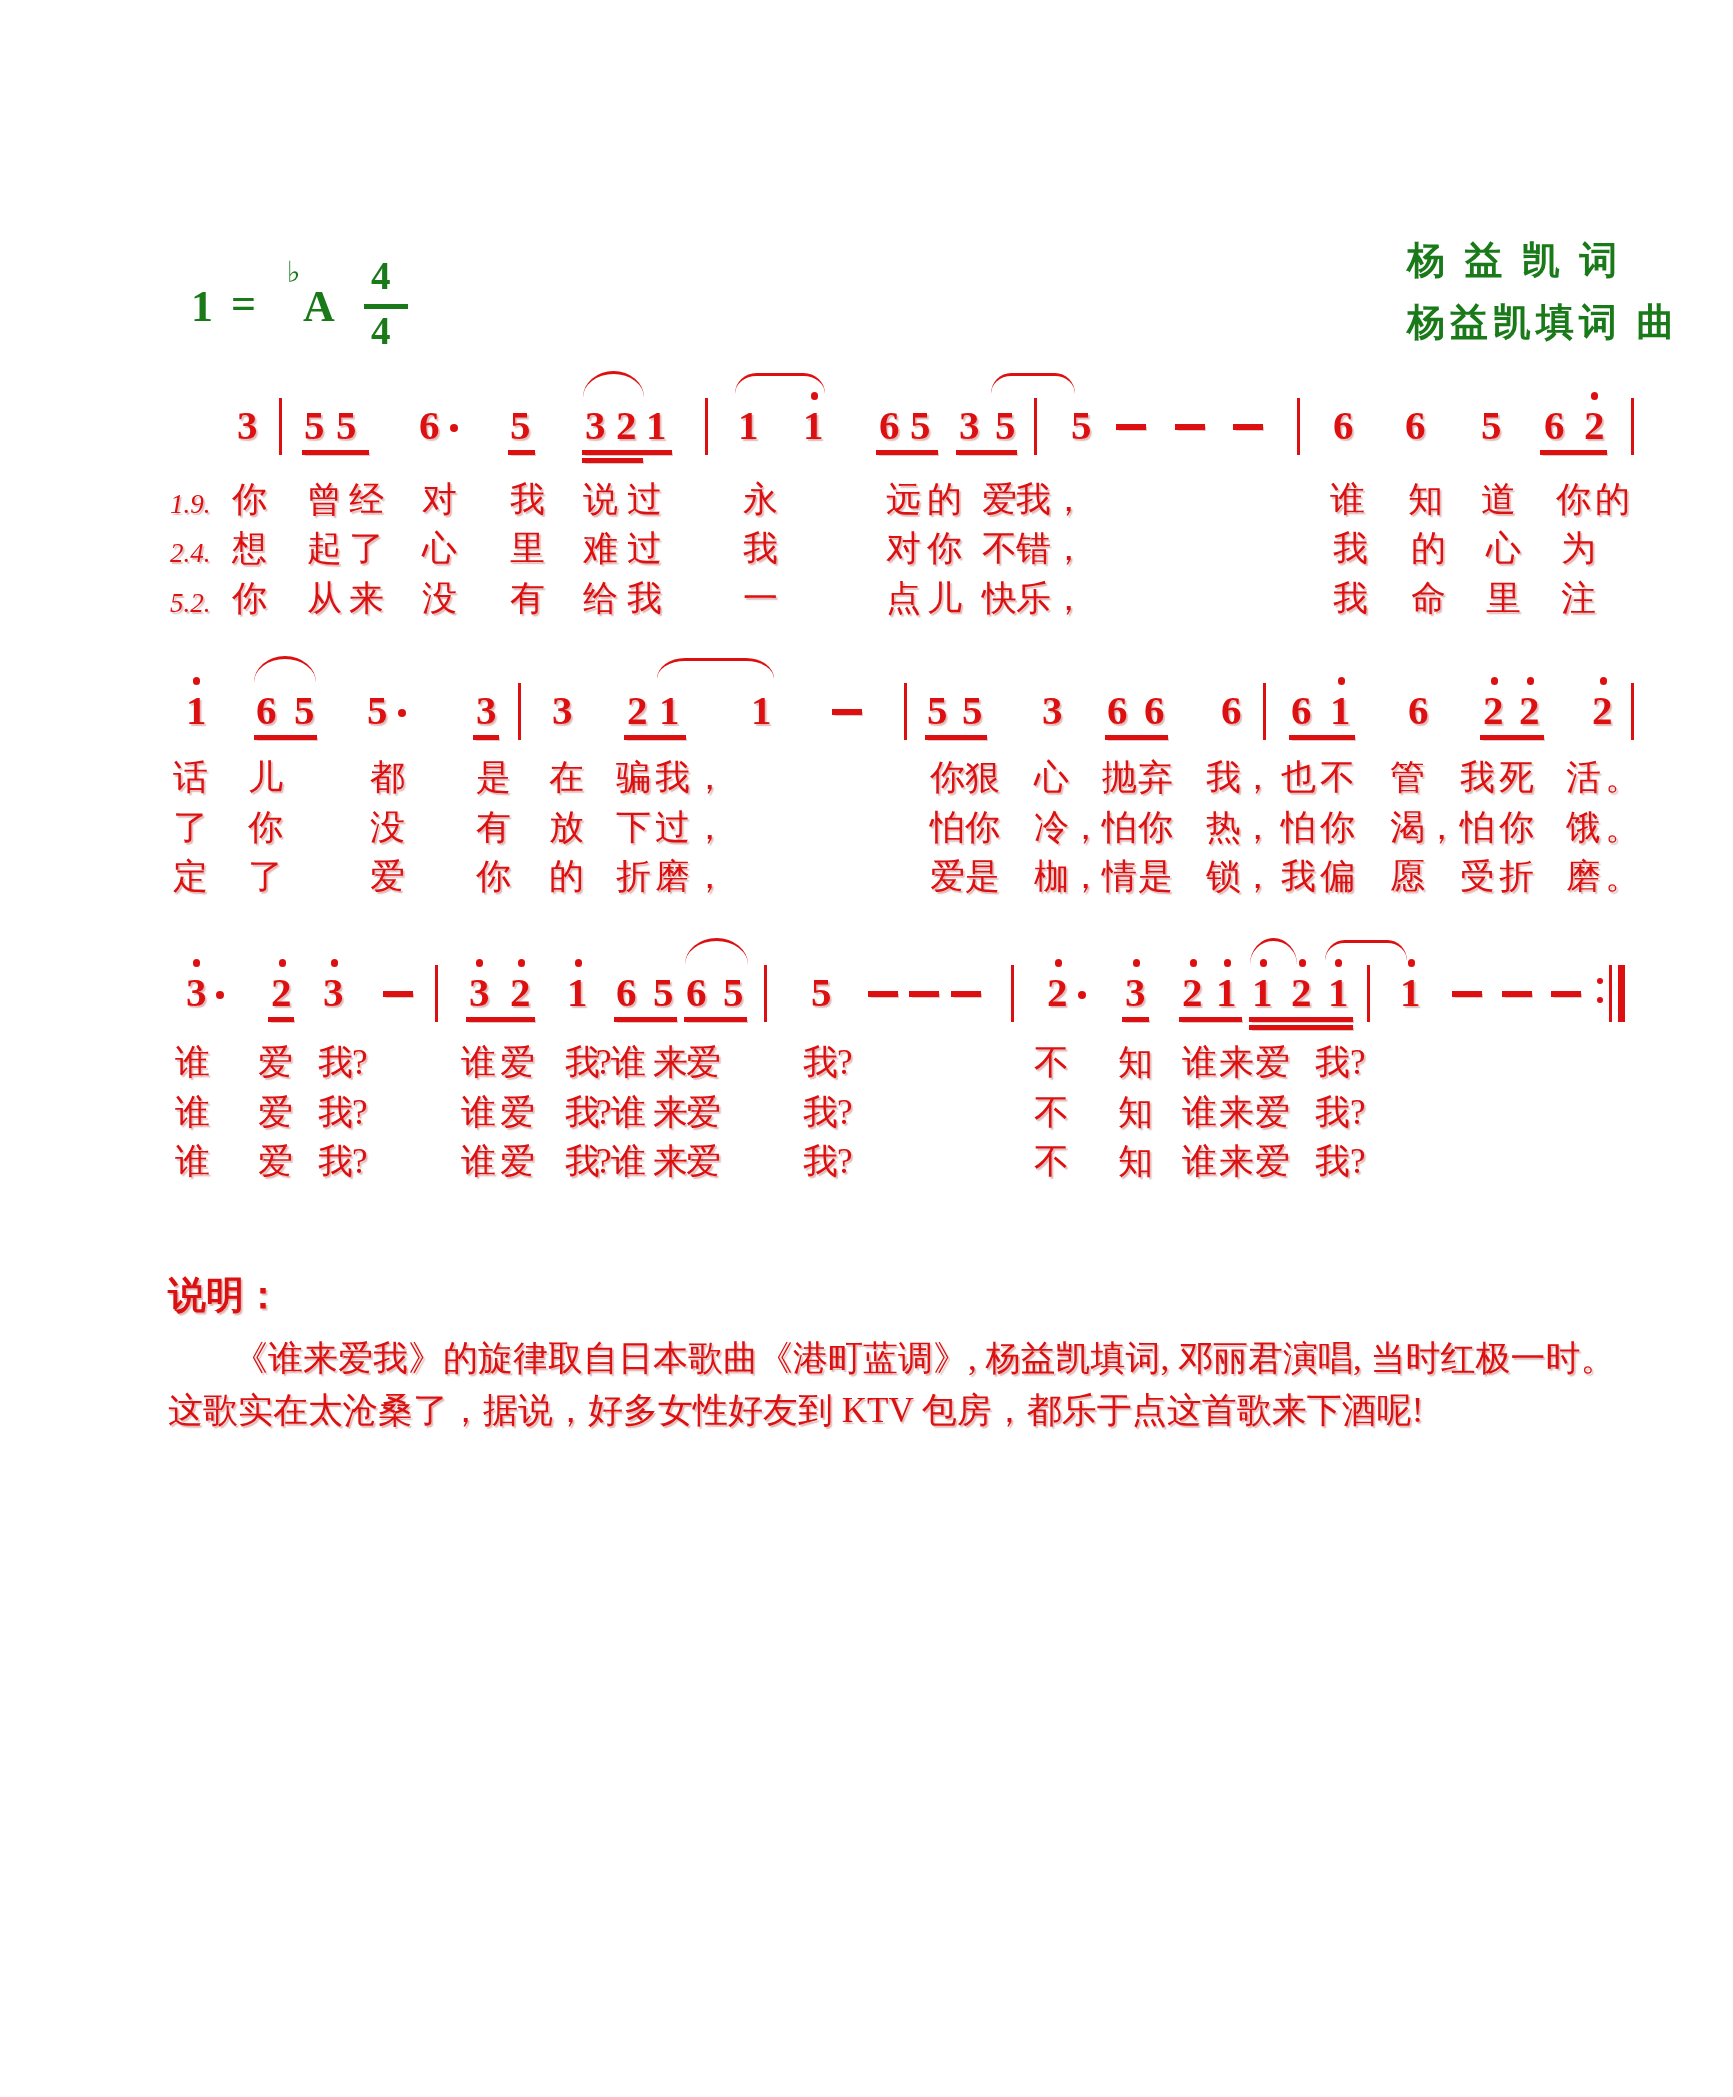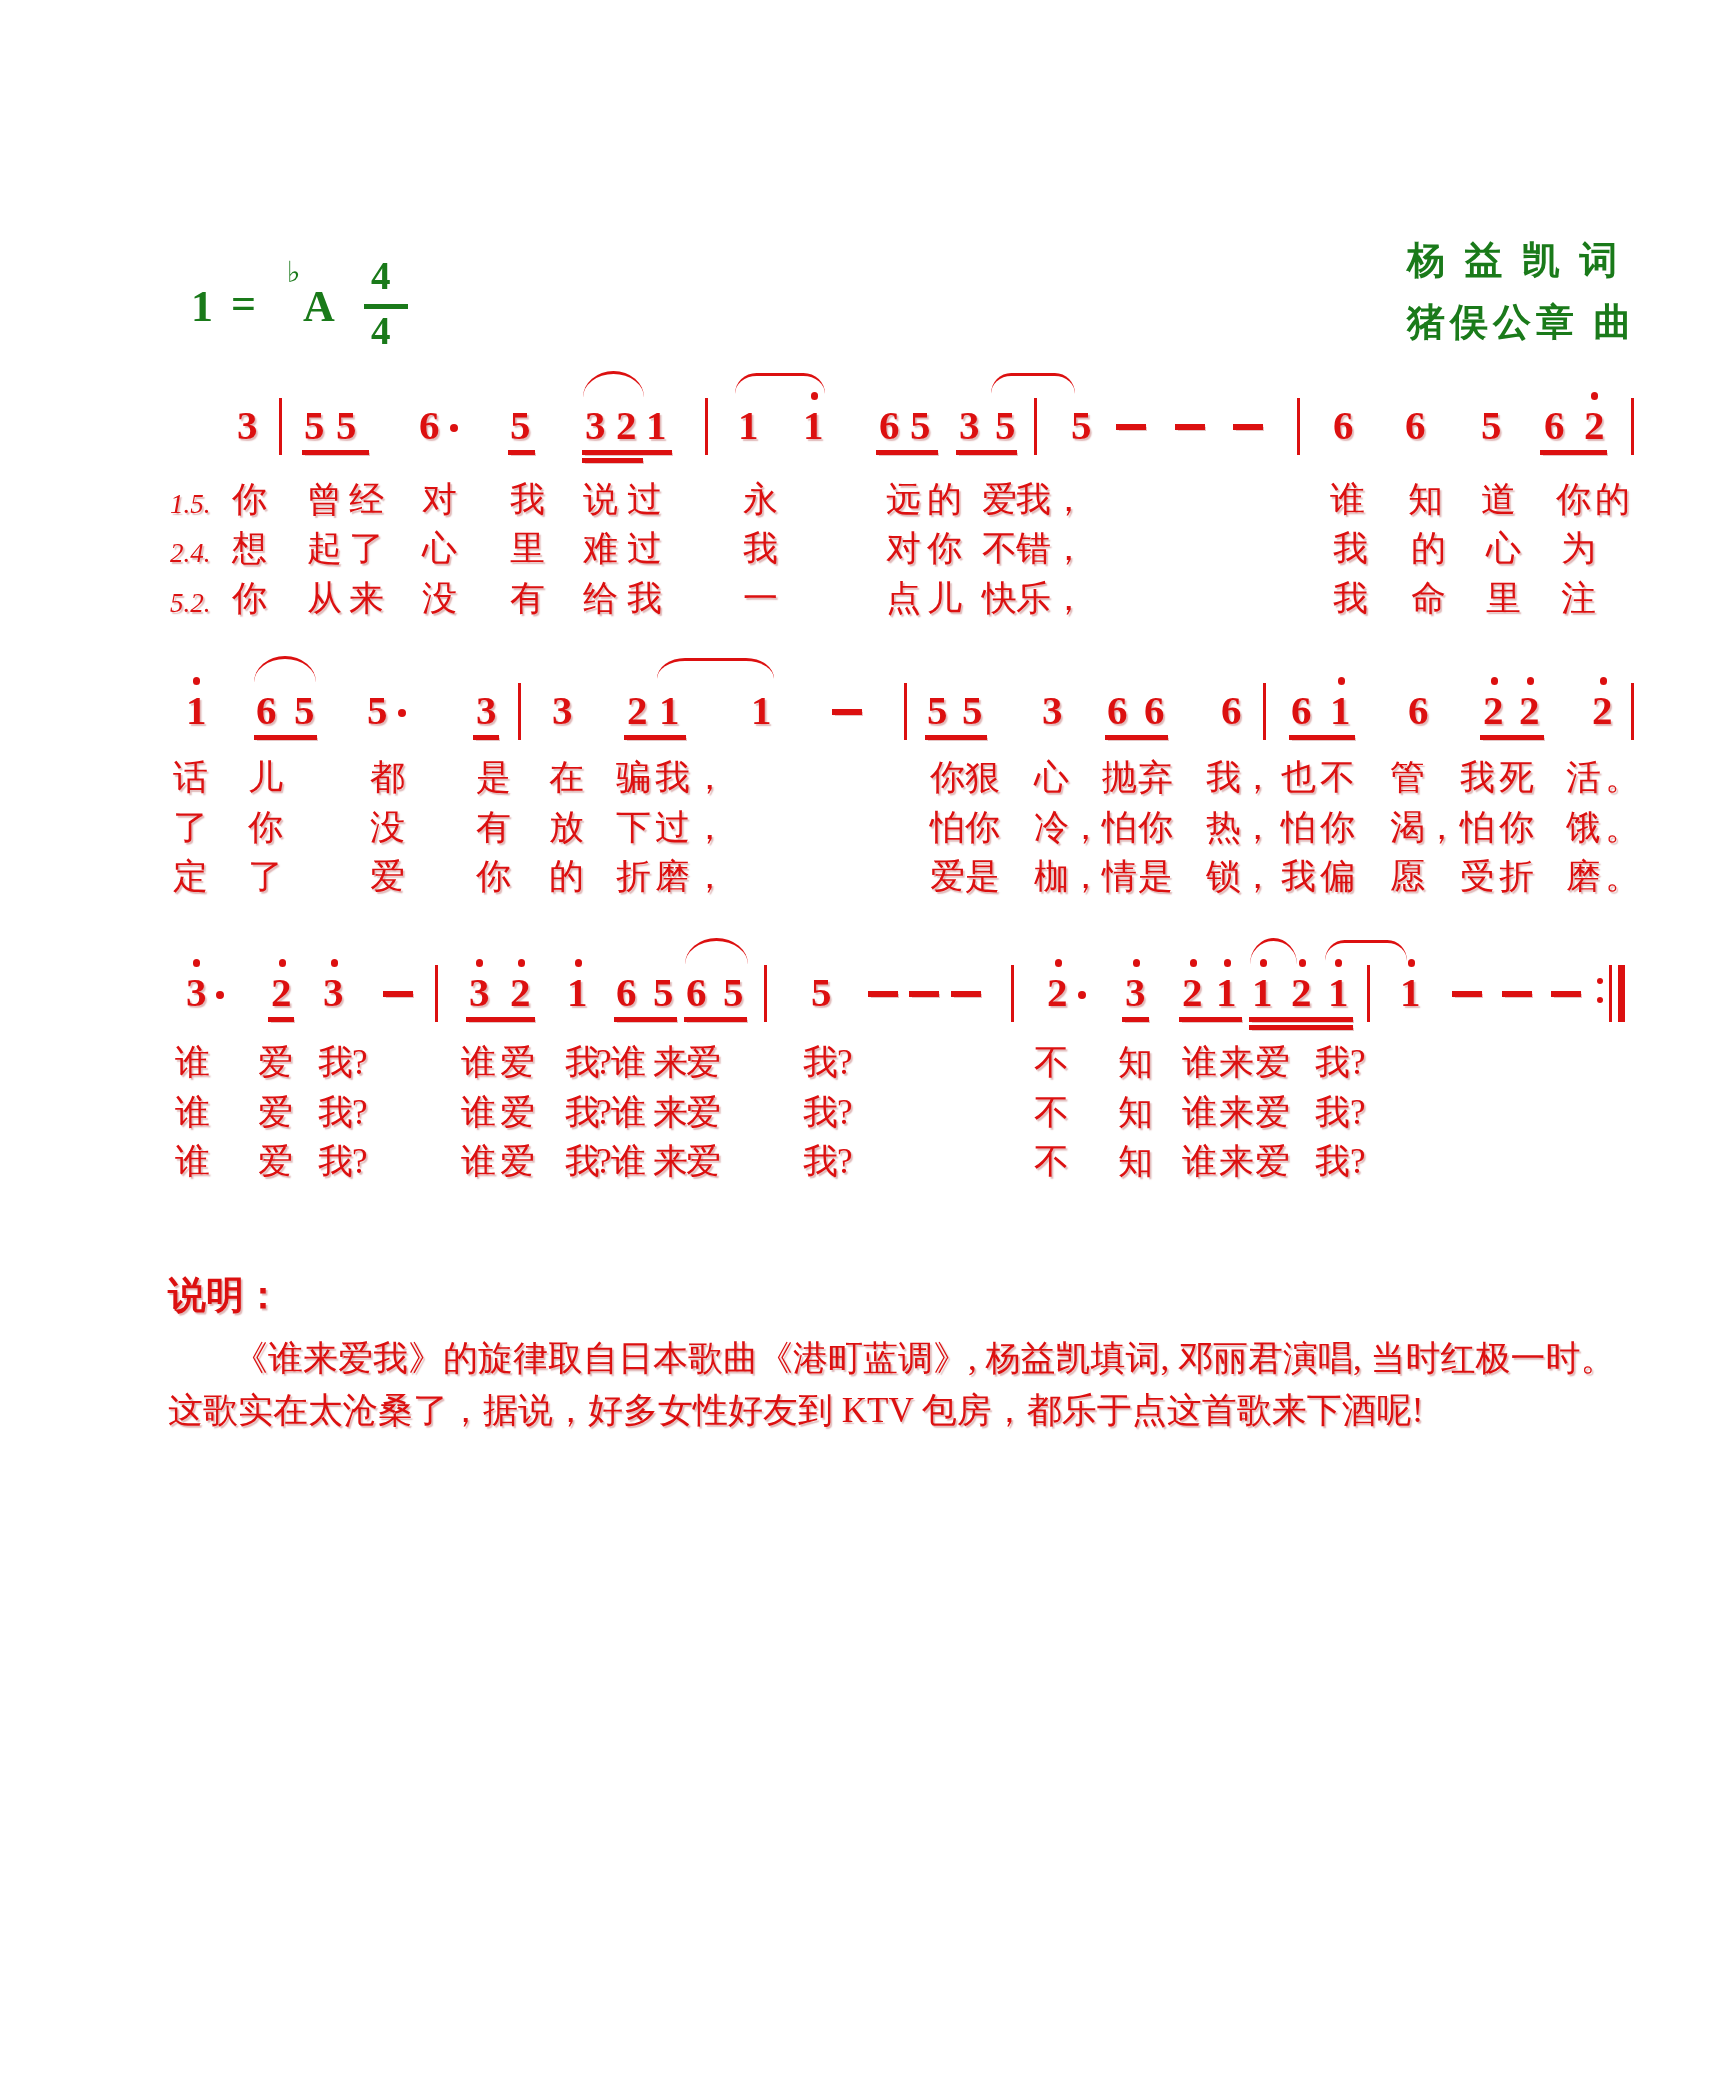--- a/index.html
+++ b/index.html
@@ -84,21 +84,21 @@
     <span class="ks-one">1</span>
     <span class="ks-eq">=</span>
     <span class="ks-flat">♭</span>
     <span class="ks-key">A</span>
     <span class="ks-num">4</span>
     <div class="ks-fbar"></div>
     <span class="ks-den">4</span>
   </div>
 
   <div class="credit credit1">杨 益 凯 词</div>
-  <div class="credit credit2">猪俣公章 曲</div>
+  <div class="credit credit2">杨益凯填词 曲</div>
 
   <div class="music-line" style="top: 405px;">
       <span class="nd" style="left: 237px;">3</span>
       <span class="nd" style="left: 304px;">5</span>
       <span class="nd" style="left: 336px;">5</span>
       <span class="nd" style="left: 419px;">6</span>
       <div class="ddot" style="left: 450px; top: 19.3px;"></div>
       <span class="nd" style="left: 510px;">5</span>
       <span class="nd" style="left: 585px;">3</span>
       <span class="nd" style="left: 616px;">2</span>
@@ -238,21 +238,21 @@
       <div class="arc" style="left: 1250px; width: 47px;"></div>
       <div class="arc f" style="left: 1325px; width: 82px;"></div>
       <div class="rdot" style="left: 1597px; top: 5.9px;"></div>
       <div class="rdot" style="left: 1597px; top: 25px;"></div>
       <div class="rthin" style="left: 1609px;"></div>
       <div class="rthick" style="left: 1618px;"></div>
     </div>
 
   <div class="lyrics-layer">
       <div class="lrow" style="top: 482px;">
-        <span class="vlabel" style="left: 170px;">1.5.</span>
+        <span class="vlabel" style="left: 170px;">1.9.</span>
         <span class="lyr" style="left: 232px;">你</span>
         <span class="lyr" style="left: 307px;">曾</span>
         <span class="lyr" style="left: 349px;">经</span>
         <span class="lyr" style="left: 422px;">对</span>
         <span class="lyr" style="left: 510px;">我</span>
         <span class="lyr" style="left: 583px;">说</span>
         <span class="lyr" style="left: 627px;">过</span>
         <span class="lyr" style="left: 743px;">永</span>
         <span class="lyr" style="left: 886px;">远</span>
         <span class="lyr" style="left: 927px;">的</span>

